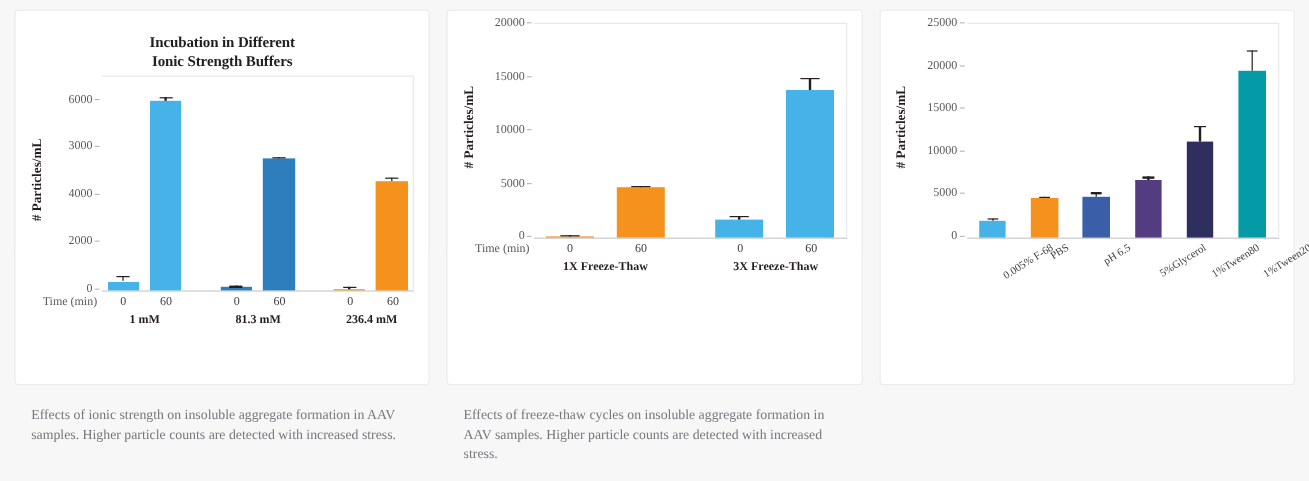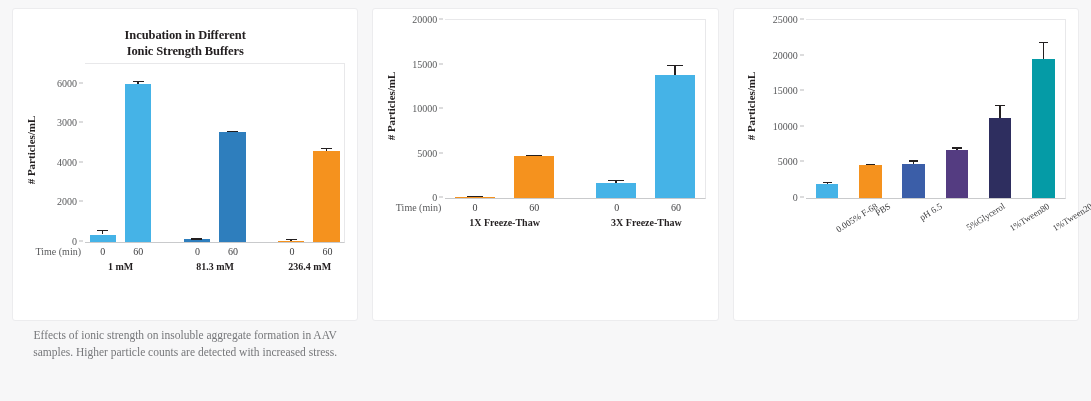--- a/index.html
+++ b/index.html
@@ -152,22 +152,21 @@
   .rotlabel {
     position: absolute;
     font-size: 9px;
     color: #3d3d3f;
     white-space: nowrap;
     transform-origin: right top;
     transform: rotate(-32deg);
     text-align: right;
   }
   .caption {
-    margin-top: 6px;
-    text-align: center;
+    margin-top: 17px;
     font-size: 11.5px;
     line-height: 1.45;
     color: #76777a;
     padding: 0 14px;
   }
 </style>
 </head>
 <body>
 
 <div id="page">
@@ -270,20 +269,21 @@
               <div class="xtick" style="left: 11.375%; top: 4px;">0</div>
               <div class="xtick" style="left: 34.125%; top: 4px;">60</div>
               <div class="xtick" style="left: 65.875%; top: 4px;">0</div>
               <div class="xtick" style="left: 88.625%; top: 4px;">60</div>
               <div class="xgroup" style="left: 22.75%; top: 19px;">1X Freeze-Thaw</div>
               <div class="xgroup" style="left: 77.25%; top: 19px;">3X Freeze-Thaw</div>
               <div class="timelabel" style="left: -62px; top: 4px; width: 58px;">Time (min)</div>
             </div>
         </div>
       </div>
+      <div class="caption">Effects of freeze-thaw cycles on insoluble aggregate formation in AAV samples. Higher particle counts are detected with increased stress.</div>
     </div>
 
     <div class="panel">
       <div class="card">
         <div class="plot-wrap">
           <div class="ylabel">
             <span># Particles/mL</span>
           </div>
           <div class="yticks" style="height: 178px;">
               <div class="ytick" style="top: 178px;">0</div>

